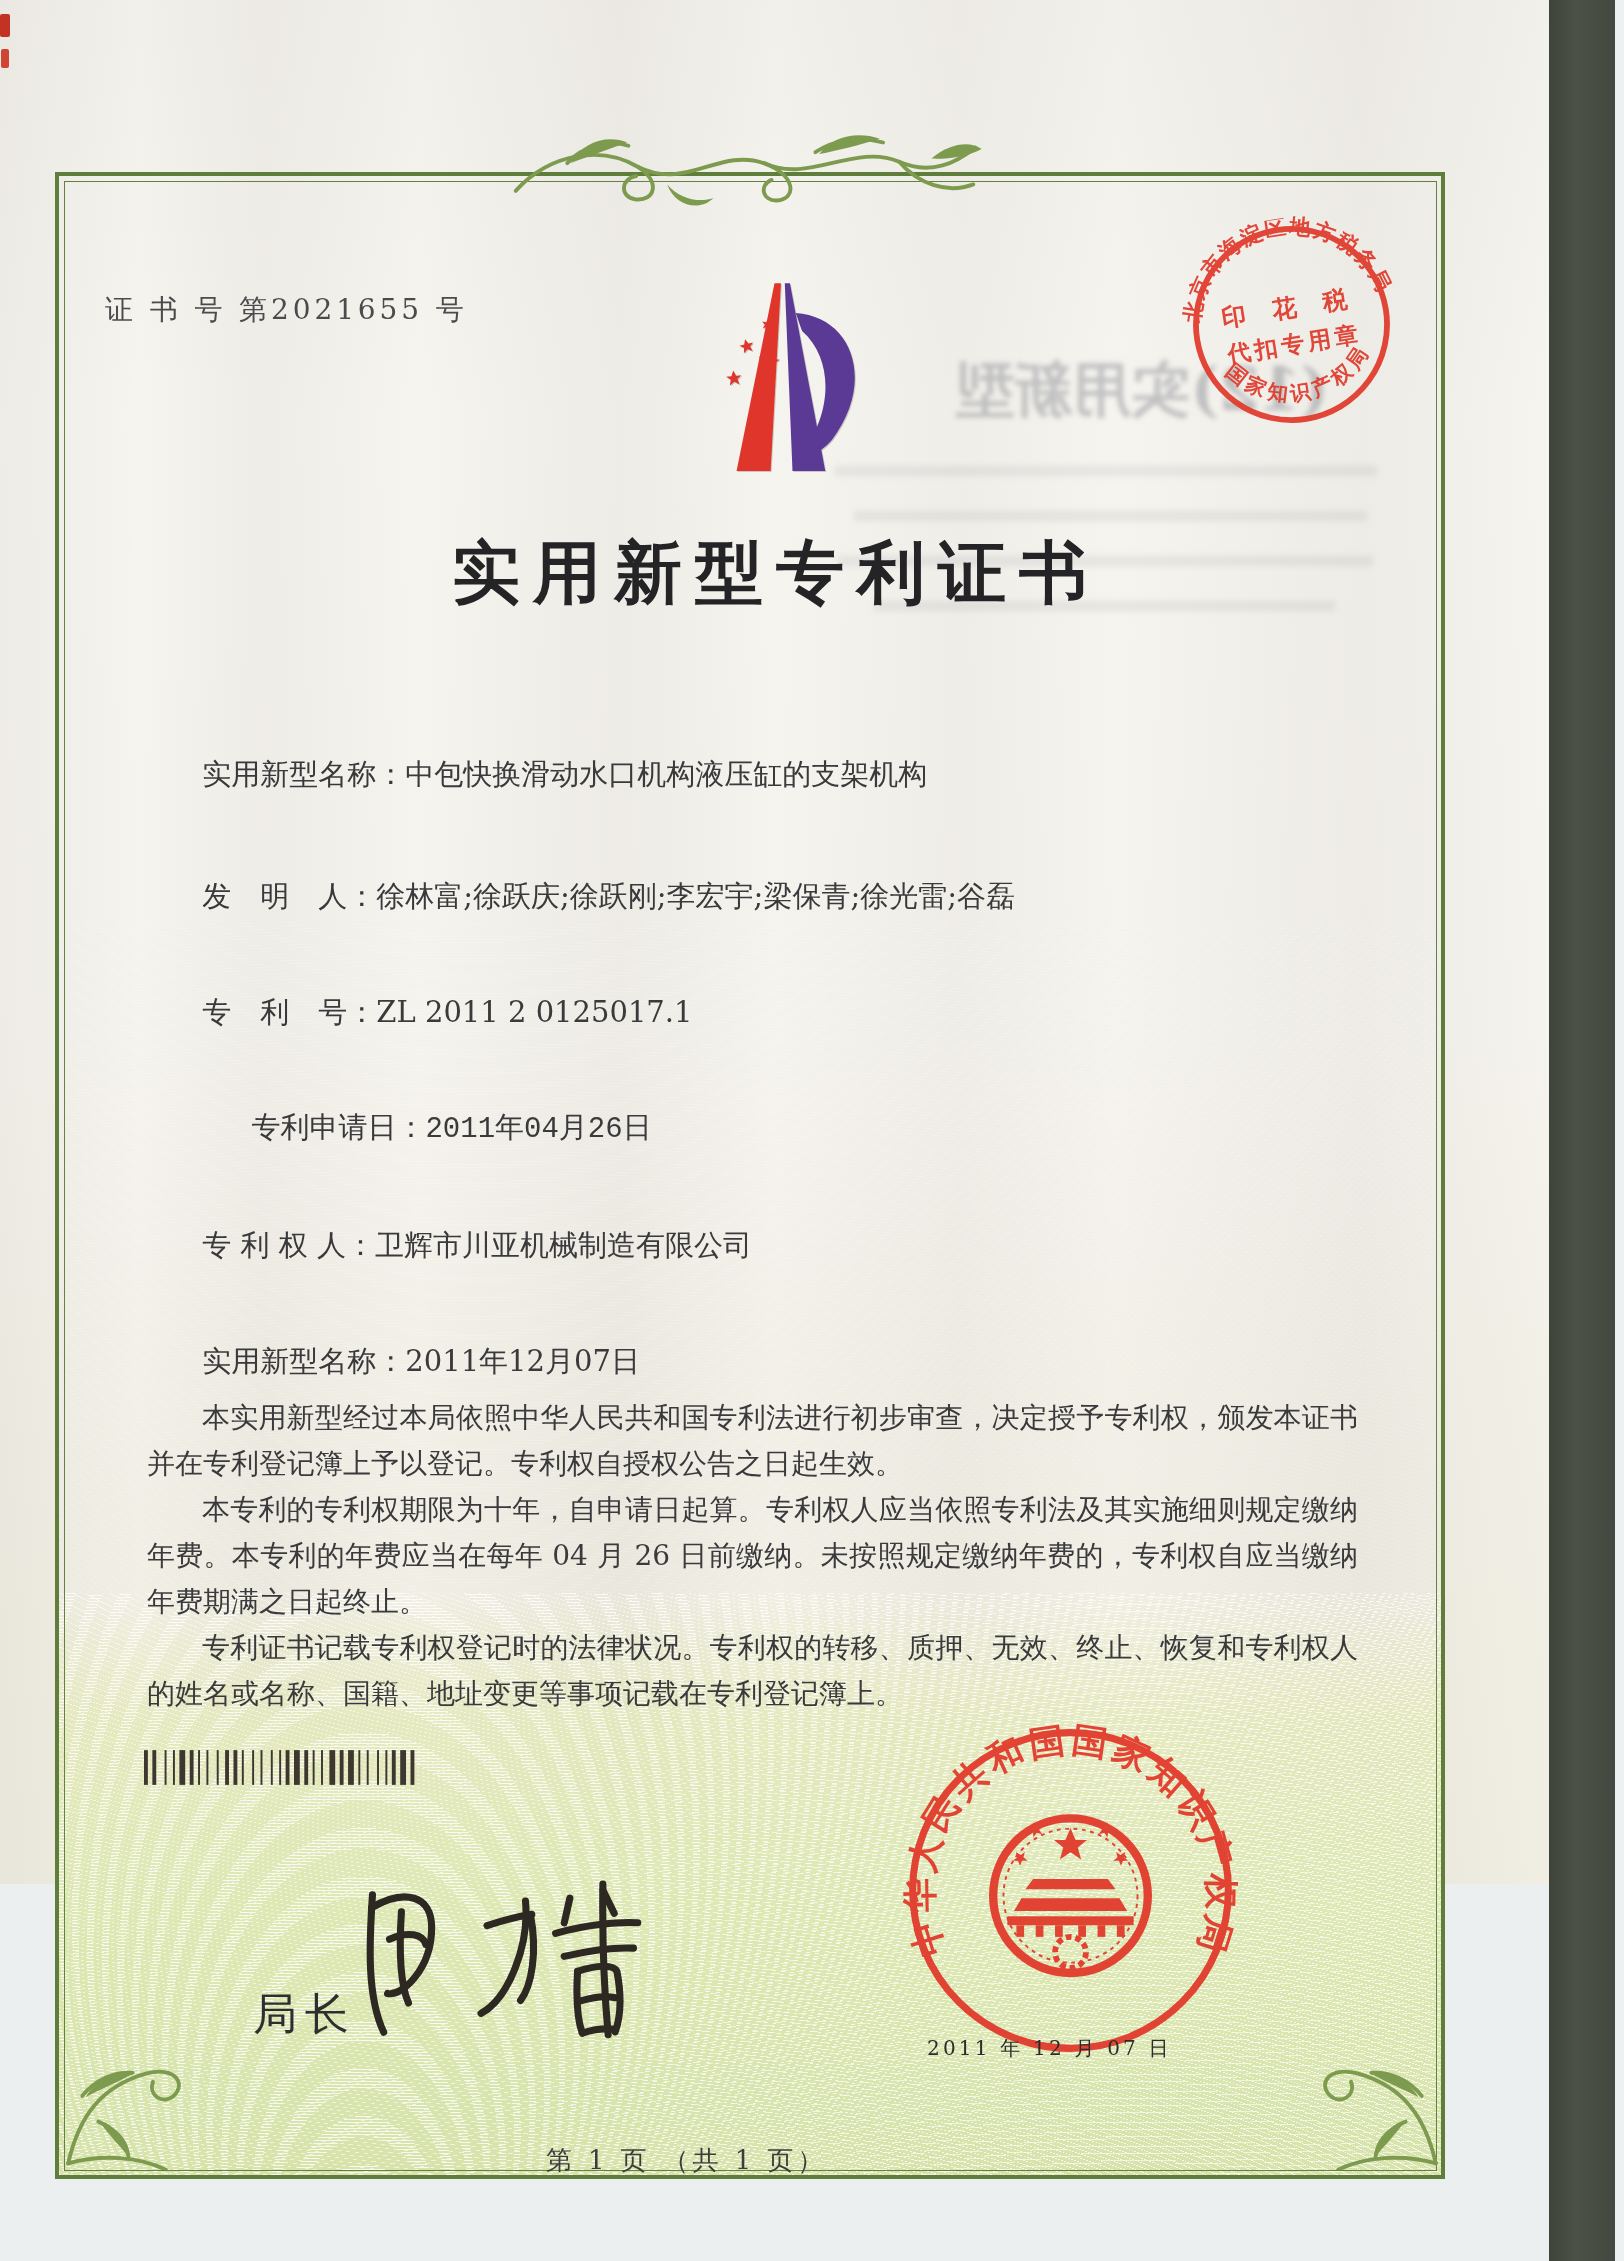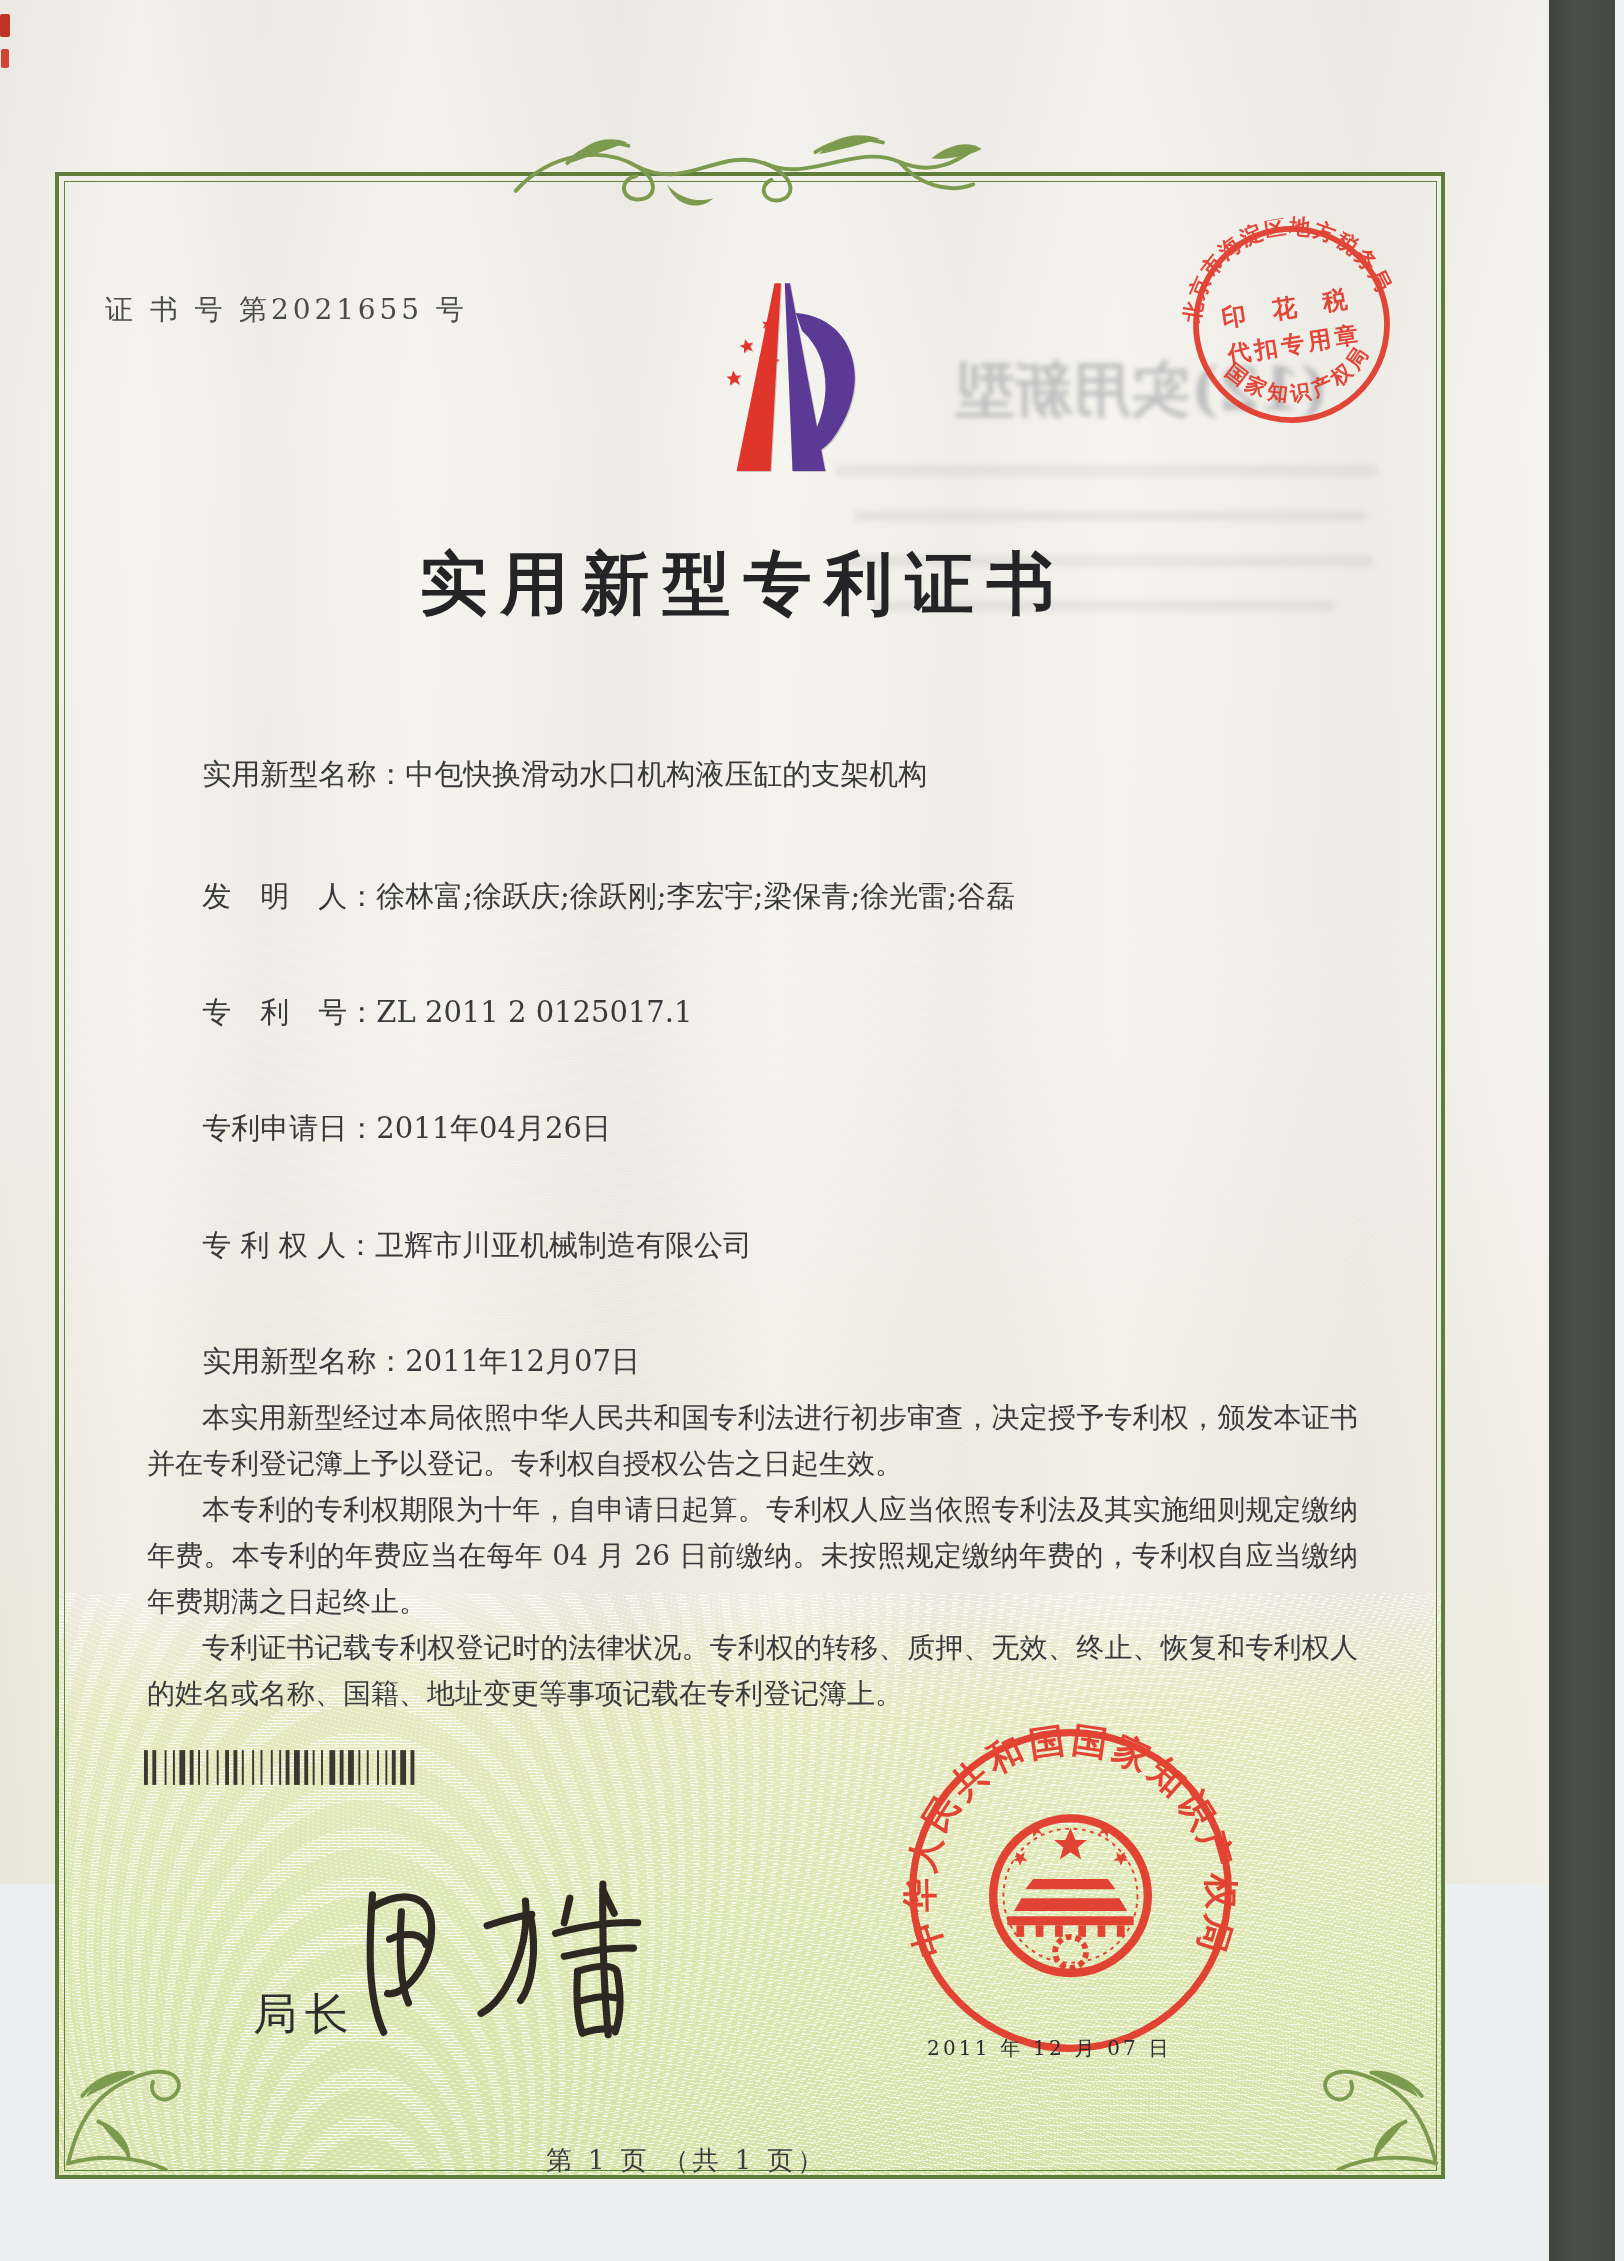--- a/index.html
+++ b/index.html
@@ -31,21 +31,21 @@
      background:
        repeating-radial-gradient(1225px 400px at 30% 140%,rgba(255,255,255,.5) 0 1.3px,rgba(255,255,255,0) 1.3px 9.7px),
        repeating-radial-gradient(1354px 451px at 70% -40%,rgba(230,235,240,.45) 0 1.3px,rgba(230,235,240,0) 1.3px 11px);}
   
   .ghost-title{position:absolute;left:845px;top:351px;width:593px;text-align:center;
      font-size:59px;font-weight:700;color:rgba(108,112,124,.38);
      transform:scaleX(-1);filter:blur(2.6px);}
   .ghost-line{position:absolute;height:9.7px;background:rgba(108,112,124,.11);filter:blur(3.2px);}
   
   .cert-no{position:absolute;left:105px;top:291px;font-size:28px;letter-spacing:3.9px;color:#4b4b4d;}
-  .title{position:absolute;left:361px;top:524px;width:735px;margin:15px;text-align:center;
+  .title{position:absolute;left:361px;top:524px;width:735px;margin:4px;text-align:right;
      font-size:68px;font-weight:700;letter-spacing:13px;color:#242426;}
   .field{position:absolute;left:147px;font-size:29px;color:#3a3a3c;white-space:pre;}
   .field .lab{color:#39393b;}
   .body-text{position:absolute;left:147px;top:1371px;width:1211px;font-size:28px;line-height:46px;
      color:#3a3a3c;text-align:justify;margin-top:24px;}
   .body-text p{margin:0;text-indent:55px;}
   .director{position:absolute;left:253px;top:1985px;font-size:44px;letter-spacing:7.7px;color:#2e2e30;}
   .issue-date{position:absolute;left:927px;top:2035px;font-size:20px;letter-spacing:3.2px;color:#2b2b2d;}
   .footer{position:absolute;left:451px;top:2128px;width:471px;text-align:center;
      font-size:26px;letter-spacing:3.9px;color:#3c3c3e;margin-top:15px;}
@@ -160,21 +160,21 @@
 
     <div class="field" style="top:843px;">
       <span class="lab">发　明　人：</span><span>徐林富;徐跃庆;徐跃刚;李宏宇;梁保青;徐光雷;谷磊</span>
     </div>
     <div class="field" style="top:721px;">
       <span class="lab">实用新型名称：</span><span>中包快换滑动水口机构液压缸的支架机构</span>
     </div>
     <div class="field" style="top:959px;">
       <span class="lab">专　利　号：</span><span>ZL 2011 2 0125017.1</span>
     </div>
-    <div class="field" style="top:1075px;">
+    <div class="field" style="top:1075px;font-family:Liberation Mono, monospace;">
       <span class="lab">专利申请日：</span><span>2011年04月26日</span>
     </div>
     <div class="field" style="top:1192px;">
       <span class="lab">专 利 权 人：</span><span>卫辉市川亚机械制造有限公司</span>
     </div>
     <div class="field" style="top:1308px;">
       <span class="lab">实用新型名称：</span><span>2011年12月07日</span>
     </div>
 
     <div class="body-text">

